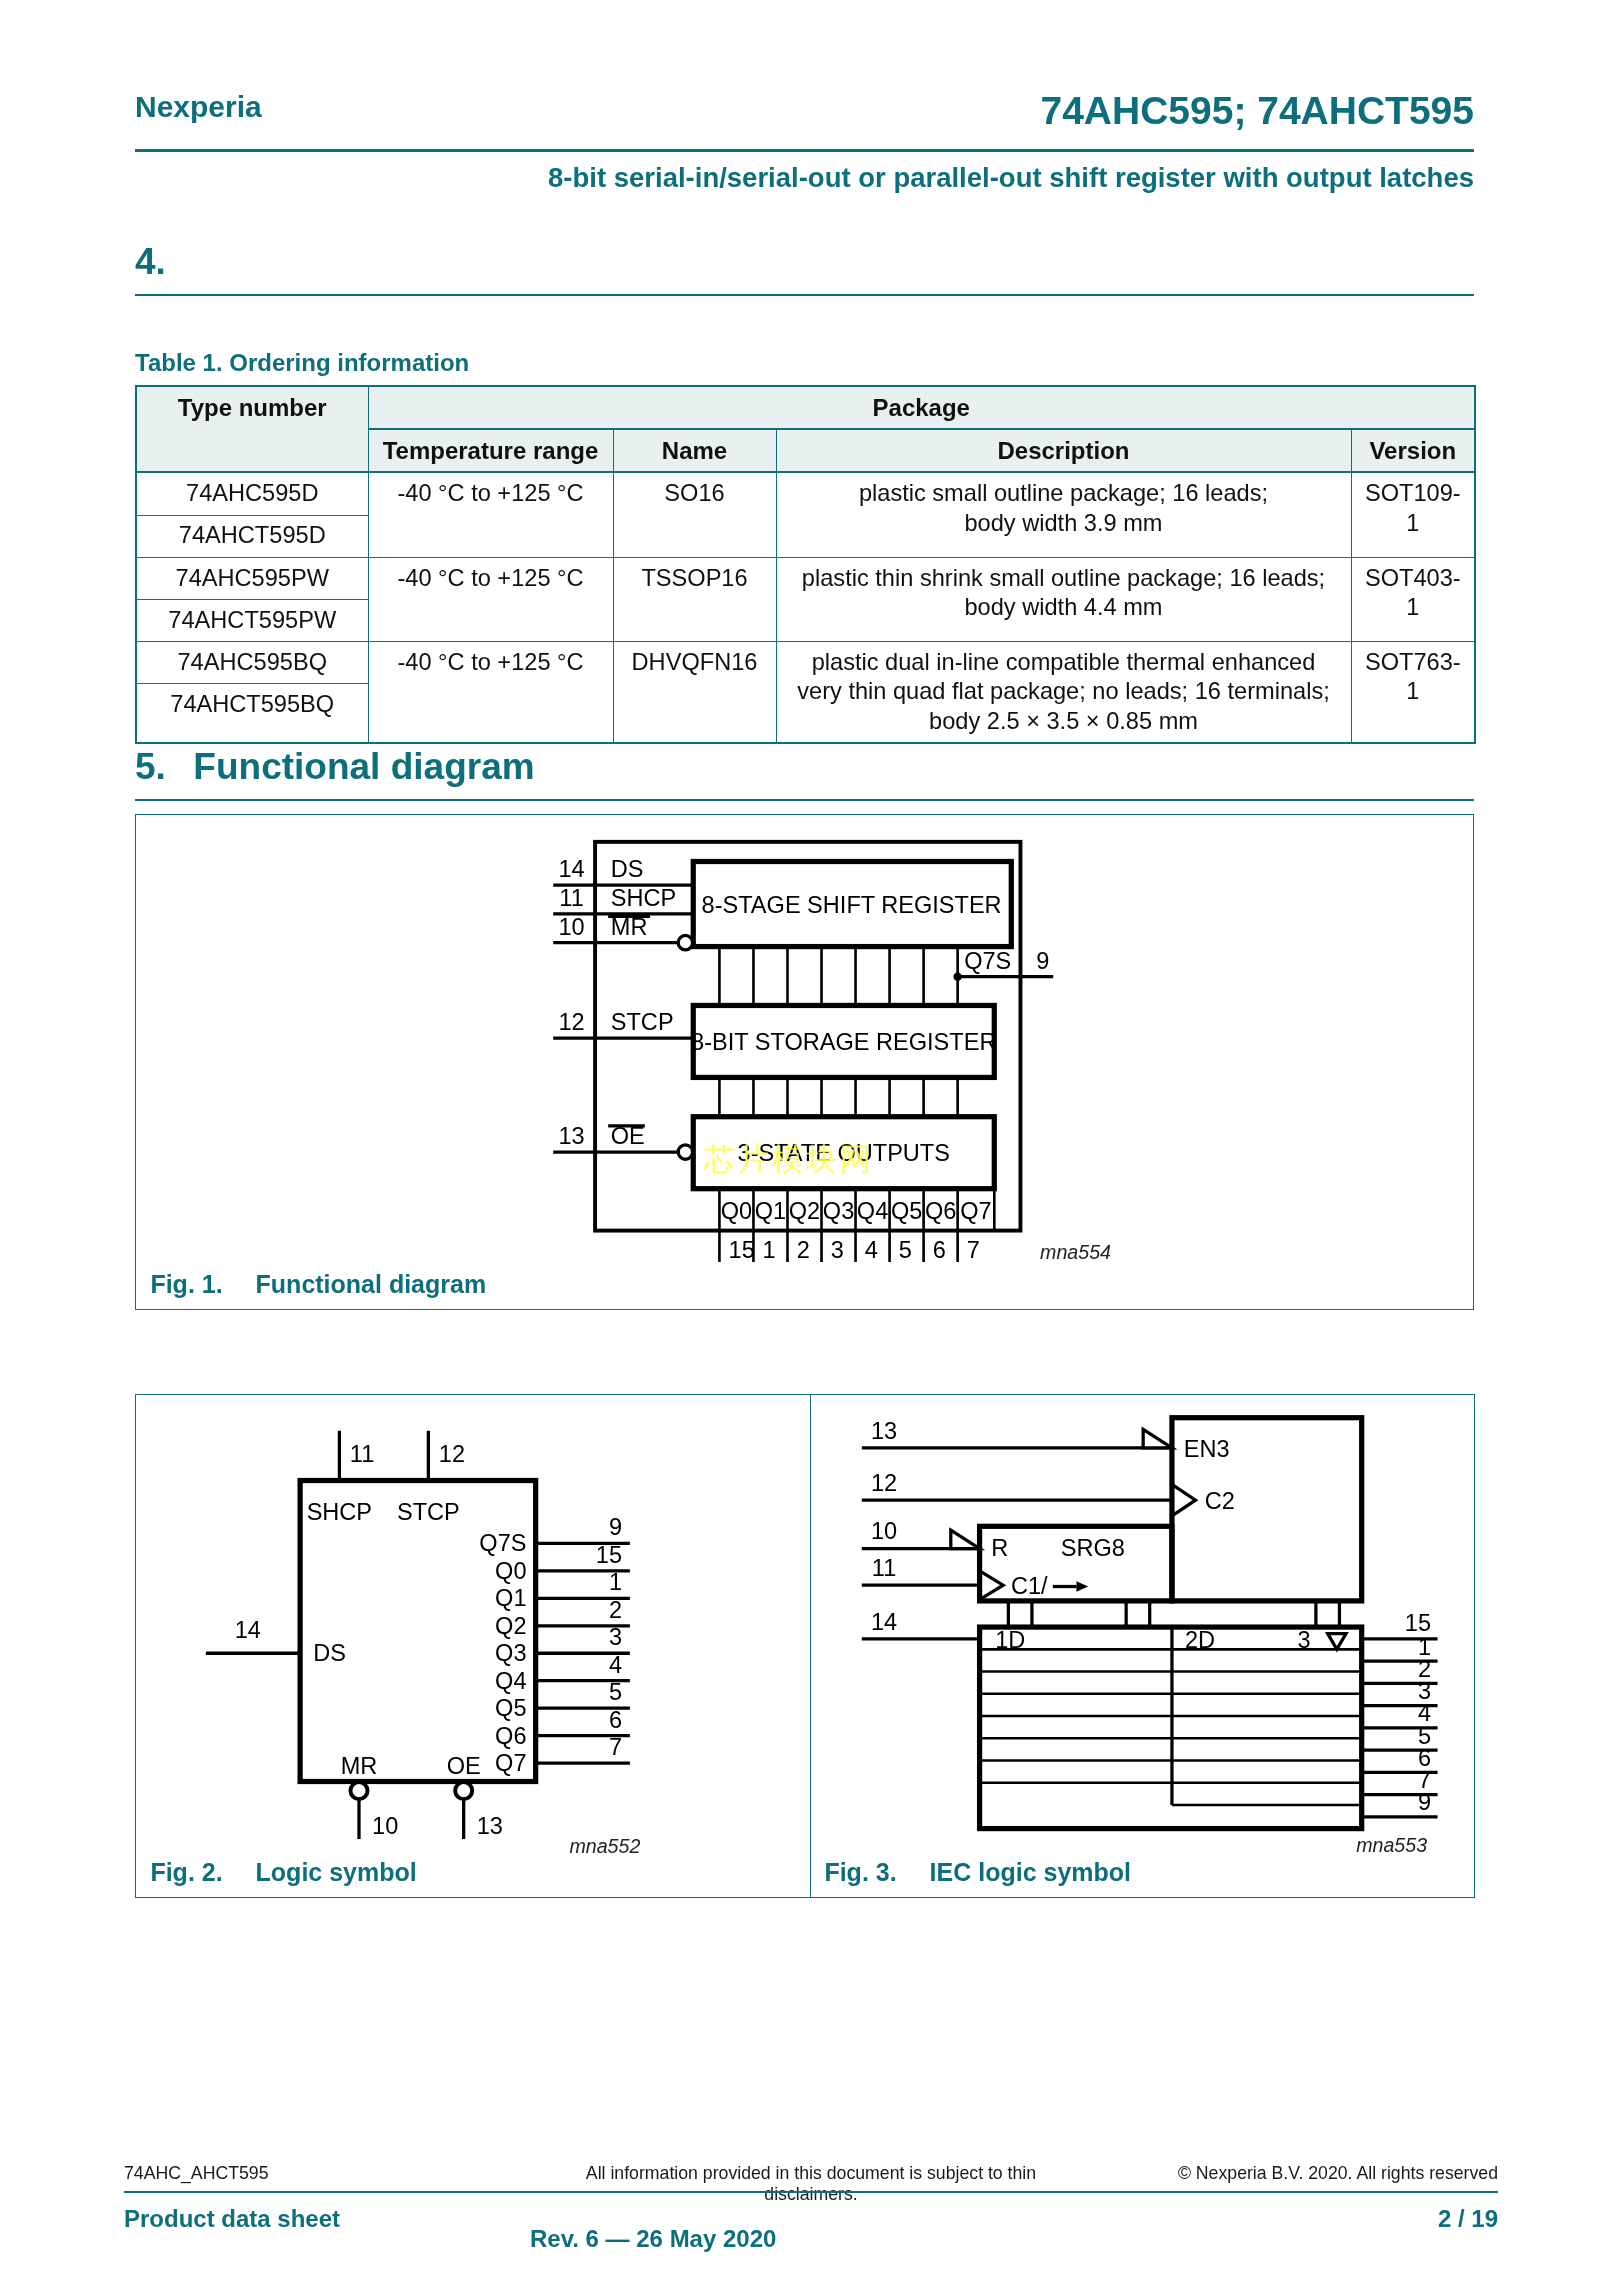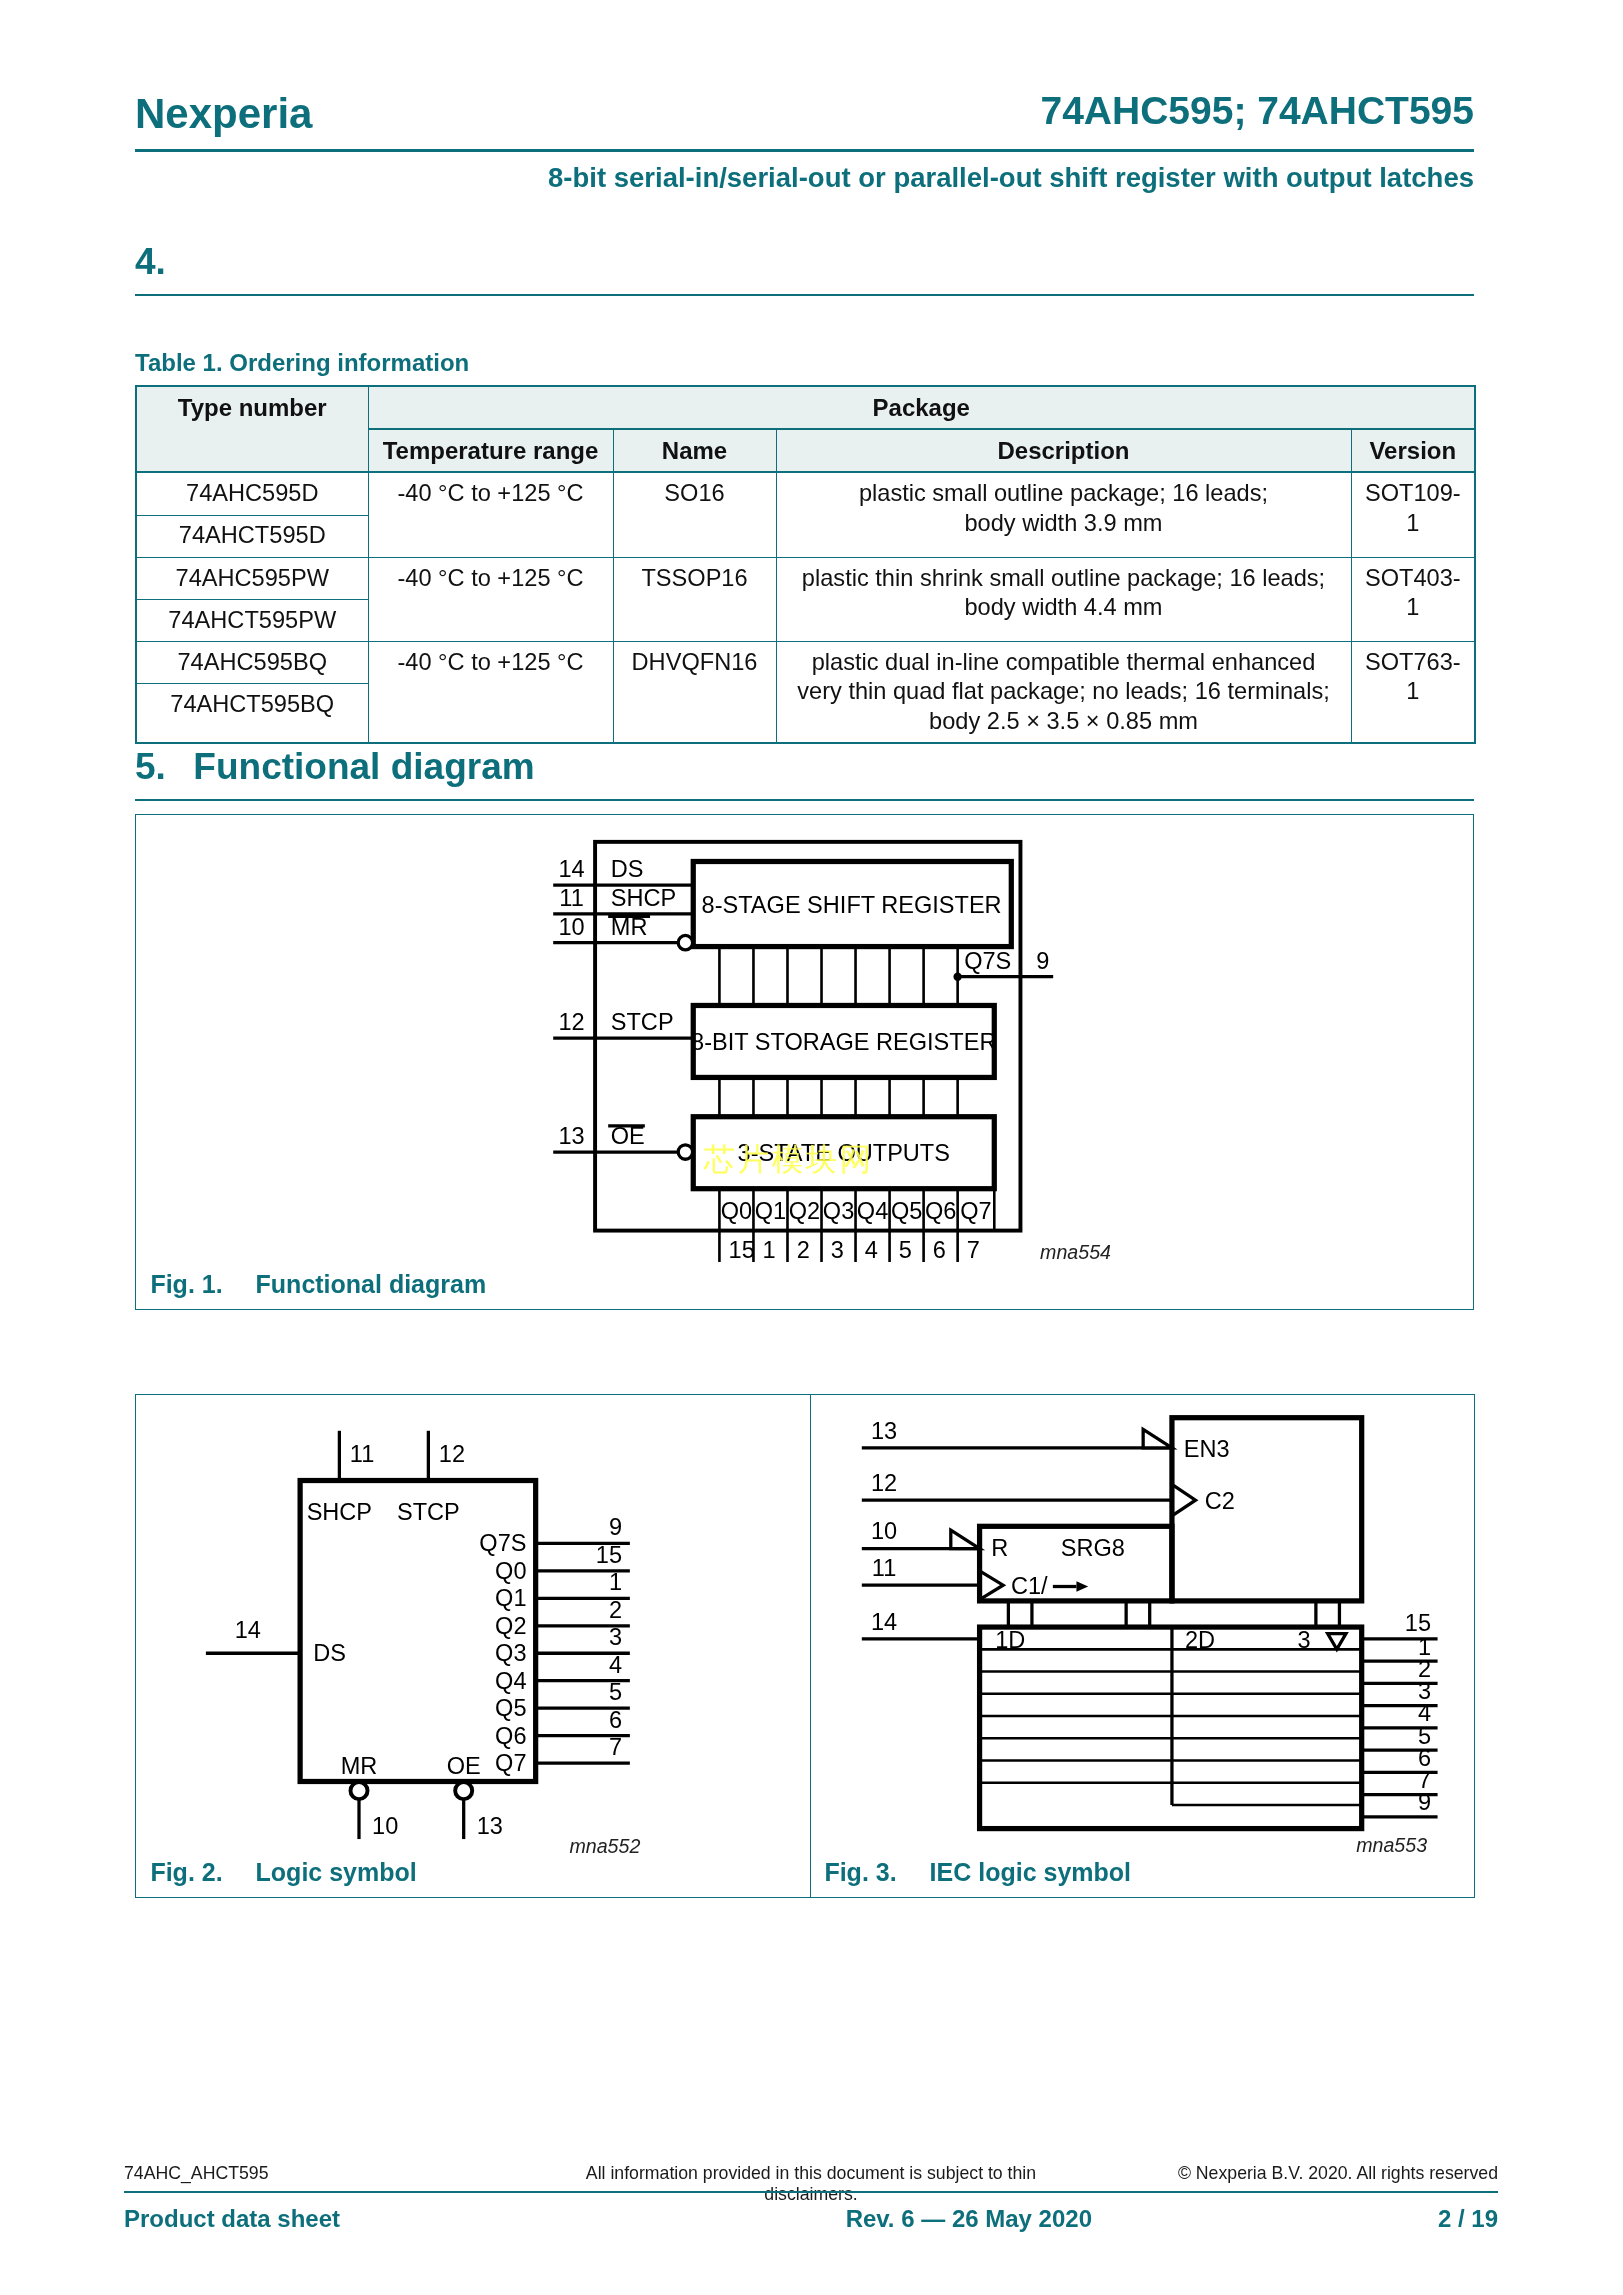--- a/index.html
+++ b/index.html
@@ -1,21 +1,21 @@
 <!DOCTYPE html>
 <html style="font-size:10.5px"><head>
 <meta charset="utf-8">
 <style>
   * { margin:0; padding:0; box-sizing:border-box; }
   html,body { background:#ffffff; }
   body { width:1623px; height:2295px; position:relative; font-family:"Liberation Sans", sans-serif; color:#111; }
   .abs { position:absolute; }
 
   
-  .brand { left:135px; top:90px; font-size:42px; font-weight:bold; color:#0d6f7b; }
+  .brand { left:135px; top:90px; font-size:30px; font-weight:bold; color:#0d6f7b; }
   .doc-title { right:149px; top:89px; font-size:39px; font-weight:bold; color:#0d6f7b; }
   .header-rule { left:135px; right:149px; top:149px; height:3.3px; background:#0d6f7b; }
   .subtitle { right:149px; top:162px; font-size:27.5px; font-weight:bold; color:#0d6f7b; }
 
   
   .section { left:135px; right:149px; }
   .section h2 { font-size:37px; font-weight:bold; color:#0d6f7b; display:flex; }
   .section h2 .sec-num { margin-right:27.5px; }
   .section .sec-rule { margin-top:10.5px; height:2px; background:#0d6f7b; }
   #sec-ordering { top:241px; }
@@ -52,21 +52,21 @@
   svg line, svg rect.box, svg polyline, svg path { stroke:#000; fill:none; }
 
   
   .footer-small { left:124px; right:125px; top:2163px; display:flex; font-size:17.7px; color:#1a1a1a;gap:43px; }
   .footer-small .f-left { width:406px; }
   .footer-small .f-mid { flex:1; text-align:center; }
   .footer-small .f-right { width:406px; text-align:right; }
   .footer-rule { left:124px; right:125px; top:2191px; height:2px; background:#0d6f7b; }
   .footer-bold { left:124px; right:125px; top:2205px; display:flex; font-size:24px; font-weight:bold; color:#0d6f7b; }
   .footer-bold .f-left { width:406px; }
-  .footer-bold .f-mid { flex:1; text-align:right; }
+  .footer-bold .f-mid { flex:1; text-align:left;margin-top:20px; }
   .footer-bold .f-right { width:406px; text-align:right; }
 </style>
 </head>
 <body>
 
 <div class="abs brand">Nexperia</div>
 <div class="abs doc-title">74AHC595; 74AHCT595</div>
 <div class="abs header-rule"></div>
 <div class="abs subtitle">8-bit serial-in/serial-out or parallel-out shift register with output latches</div>
 

